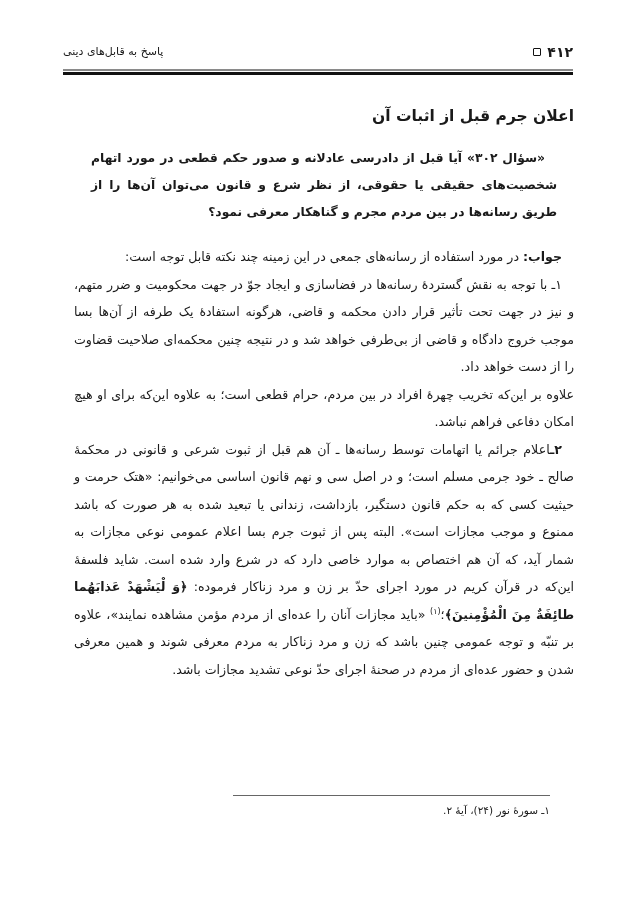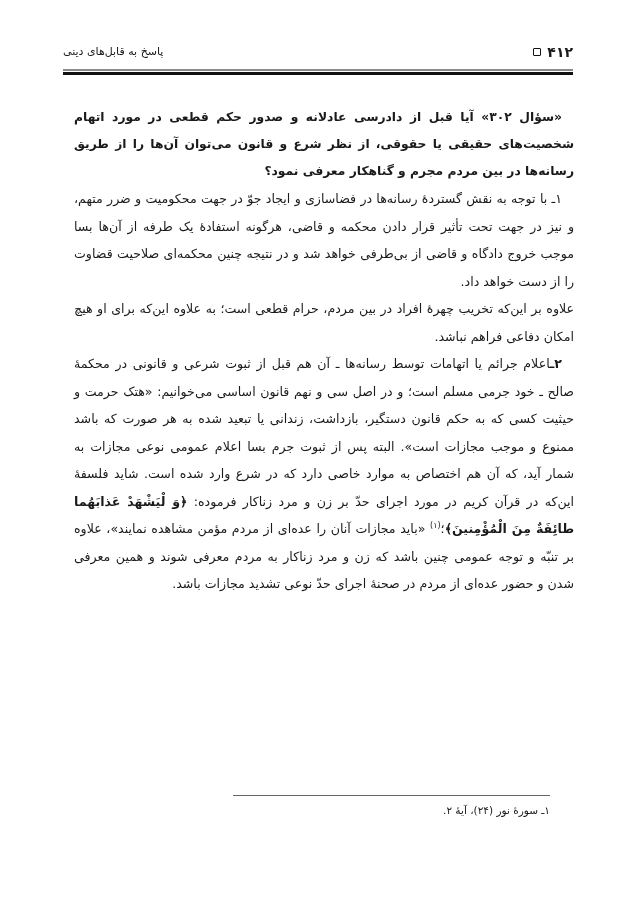--- a/index.html
+++ b/index.html
@@ -82,21 +82,21 @@
       font-size: 15.5px;
       font-weight: bold;
       margin: 0 0 14px 0;
       line-height: 24px;
       text-align: right;
     }
     .question {
       font-size: 12.3px;
       font-weight: bold;
       line-height: 27px;
-      margin: 0;
+      margin: 17px;
       text-indent: 12px;
     }
     .para {
       font-size: 12.6px;
       line-height: 27.5px;
       margin: 0;
       text-indent: 12px;
     }
     .para.flush { text-indent: 0; }
     .bold-lead { font-weight: bold; }
@@ -133,23 +133,25 @@
     <div class="page-number-group">
       <span>۴۱۲</span>
       <span class="square-icon"></span>
     </div>
     <div class="book-title">پاسخ به قابل‌های دینی</div>
   </div>
   <div class="header-rule-thin"></div>
   <div class="header-rule-thick"></div>
 
   <div class="content">
+    <h2 class="section-title">اعلان جرم قبل از اثبات آن</h2>
 
     <p class="question"><span>«سؤال ۳۰۲»</span><span> آیا قبل از دادرسی عادلانه و صدور حکم قطعی در مورد اتهام شخصیت‌های حقیقی یا حقوقی، از نظر شرع و قانون می‌توان آن‌ها را از طریق رسانه‌ها در بین مردم مجرم و گناهکار معرفی نمود؟</span></p>
 
+    <p class="para"><span class="bold-lead">جواب:</span><span> در مورد استفاده از رسانه‌های جمعی در این زمینه چند نکته قابل توجه است:</span></p>
 
     <p class="para">۱ـ با توجه به نقش گستردهٔ رسانه‌ها در فضاسازی و ایجاد جوّ در جهت محکومیت و ضرر متهم، و نیز در جهت تحت تأثیر قرار دادن محکمه و قاضی، هرگونه استفادهٔ یک طرفه از آن‌ها بسا موجب خروج دادگاه و قاضی از بی‌طرفی خواهد شد و در نتیجه چنین محکمه‌ای صلاحیت قضاوت را از دست خواهد داد.</p>
 
     <p class="para flush">علاوه بر این‌که تخریب چهرهٔ افراد در بین مردم، حرام قطعی است؛ به علاوه این‌که برای او هیچ امکان دفاعی فراهم نباشد.</p>
 
     <p class="para"><span class="bold-lead">۲ـ</span><span>اعلام جرائم یا اتهامات توسط رسانه‌ها ـ آن هم قبل از ثبوت شرعی و قانونی در محکمهٔ صالح ـ خود جرمی مسلم است؛ و در اصل سی و نهم قانون اساسی می‌خوانیم: «هتک حرمت و حیثیت کسی که به حکم قانون دستگیر، بازداشت، زندانی یا تبعید شده به هر صورت که باشد ممنوع و موجب مجازات است». البته پس از ثبوت جرم بسا اعلام عمومی نوعی مجازات به شمار آید، که آن هم اختصاص به موارد خاصی دارد که در شرع وارد شده است. شاید فلسفهٔ این‌که در قرآن کریم در مورد اجرای حدّ بر زن و مرد زناکار فرموده: </span><span class="quran">﴿وَ لْيَشْهَدْ عَذابَهُما طائِفَةٌ مِنَ الْمُؤْمِنينَ﴾</span><span>؛</span><sup class="fn-ref">(۱)</sup><span> «باید مجازات آنان را عده‌ای از مردم مؤمن مشاهده نمایند»، علاوه بر تنبّه و توجه عمومی چنین باشد که زن و مرد زناکار به مردم معرفی شوند و همین معرفی شدن و حضور عده‌ای از مردم در صحنهٔ اجرای حدّ نوعی تشدید مجازات باشد.</span></p>
   </div>
 
   <div class="footnote-rule"></div>
   <div class="footnote">۱ـ سورهٔ نور (۲۴)، آیهٔ ۲.</div>

